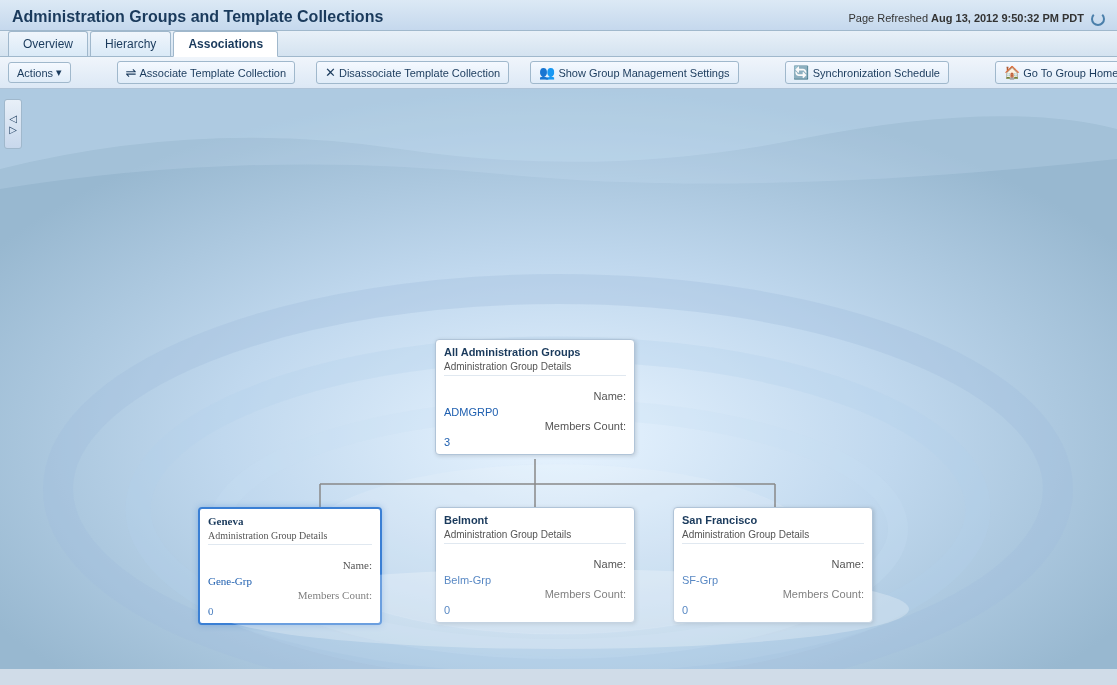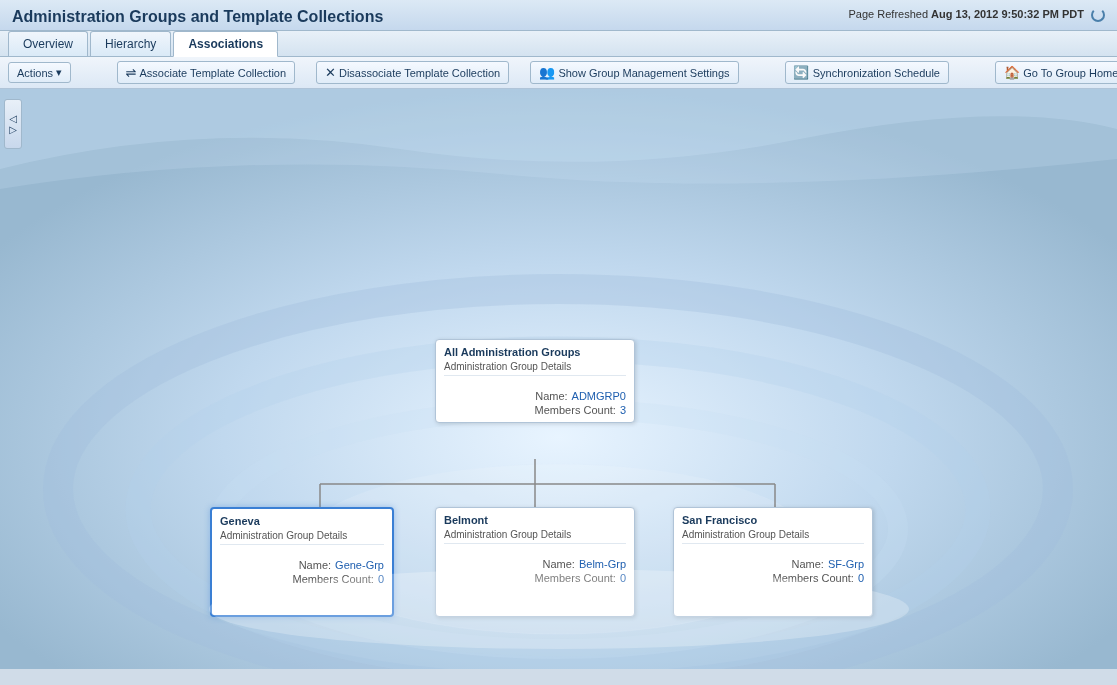--- a/index.html
+++ b/index.html
@@ -5,21 +5,21 @@
     * { box-sizing: border-box; margin: 0; padding: 0; }
     body { font-family: Arial, sans-serif; font-size: 12px; background: #d0dce8; width: 1117px; height: 685px; overflow: hidden; }
 
     
     #header {
       background: linear-gradient(to bottom, #dce9f5, #c5d8ed);
       border-bottom: 1px solid #a0b8cc;
       padding: 8px 12px 4px 12px;
       display: flex;
       justify-content: space-between;
-      align-items: flex-start;
+      align-items: flex-end;
     }
     #header-title {
       font-size: 16px;
       font-weight: bold;
       color: #1a3a5c;
     }
     #page-refresh {
       font-size: 11px;
       color: #333;
     }
@@ -166,20 +166,21 @@
       margin-bottom: 14px;
       padding-bottom: 3px;
       border-bottom: 1px solid #e0e8f0;
     }
     .node-card .node-field {
       display: flex;
       justify-content: flex-end;
       gap: 4px;
       font-size: 11px;
       margin-top: 2px;
+      flex-direction: column;
     }
     .node-card .field-label {
       color: #555;
       text-align: right;
     }
     .node-card .field-value {
       color: #2060b0;
       font-weight: normal;
     }
 
@@ -293,21 +294,21 @@
       <div class="node-field">
         <span class="field-label">Name:</span>
         <span class="field-value">ADMGRP0</span>
       </div>
       <div class="node-field">
         <span class="field-label">Members Count:</span>
         <span class="field-value">3</span>
       </div>
     </div>
 
-    <div class="node-card selected" style="left: 180px; top: 418px; width: 184px; min-height: 110px;">
+    <div class="node-card selected" style="left: 168px; top: 418px; width: 184px; min-height: 110px; font-family: Liberation Serif, serif;">
       <div class="node-title">Geneva</div>
       <div class="node-subtitle">Administration Group Details</div>
       <div class="node-field">
         <span class="field-label">Name:</span>
         <span class="field-value">Gene-Grp</span>
       </div>
       <div class="node-field">
         <span class="field-label">Members Count:</span>
         <span class="field-value">0</span>
       </div>

